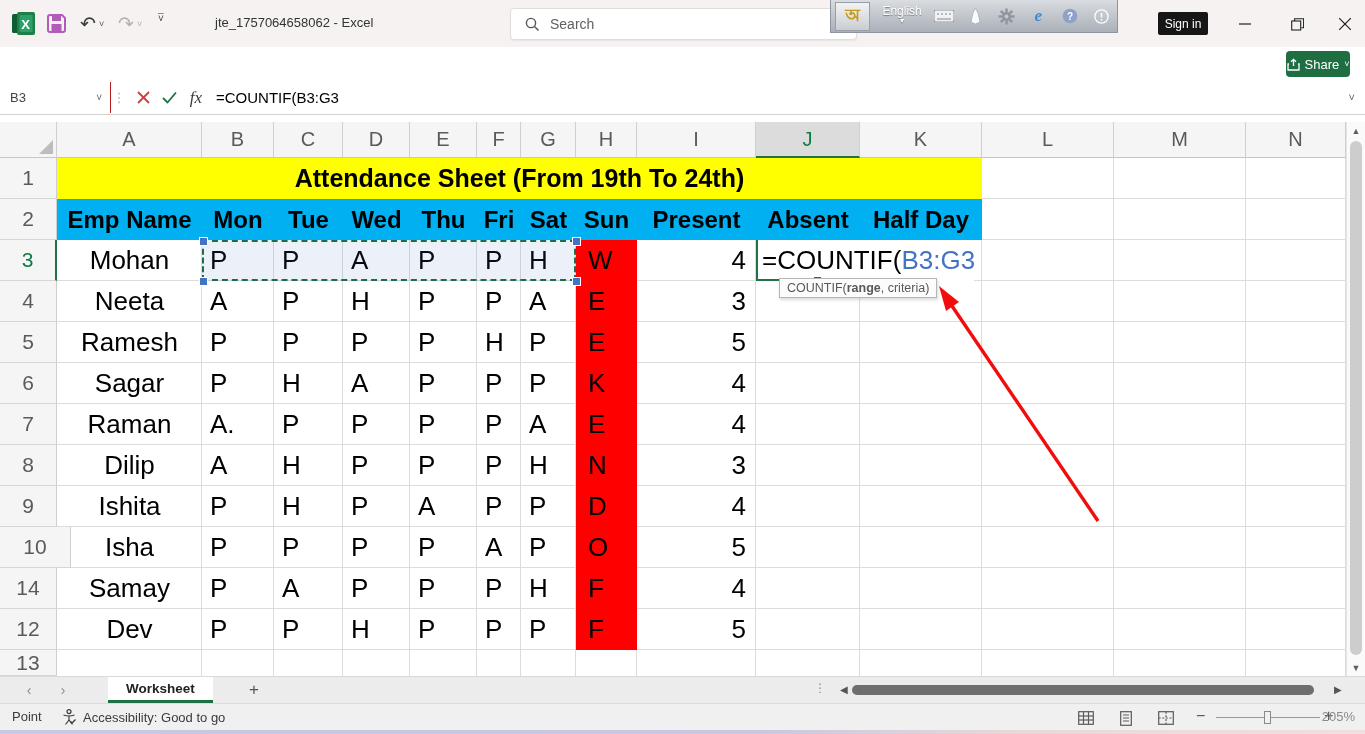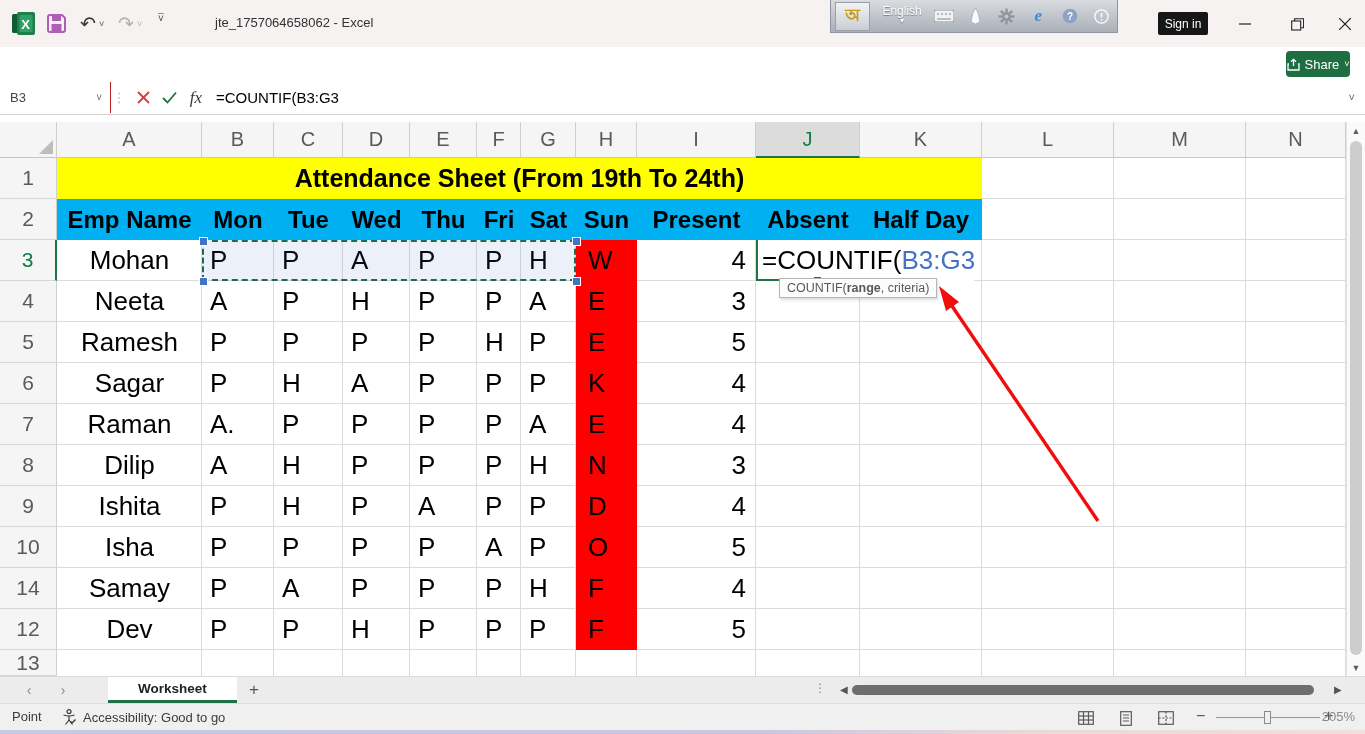--- a/index.html
+++ b/index.html
@@ -75,21 +75,21 @@
   #edithandle{position:absolute;width:7px;height:7px;background:#217346;}
   #tooltip{position:absolute;background:#fcfcfc;border:1px solid #b6b6b6;box-shadow:1px 2px 3px rgba(0,0,0,.15);
     font-size:12.5px;color:#595959;padding:2px 7px;white-space:nowrap;}
   #vscroll{position:absolute;left:1346px;top:0;width:19px;height:554px;background:#fafafa;border-left:1px solid #e4e4e4;box-sizing:border-box;}
   #vscroll .arr{position:absolute;left:0;width:18px;height:17px;display:flex;align-items:center;justify-content:center;
     color:#5f5f5f;font-size:9px;}
   #vscroll .thumb{position:absolute;left:3px;width:12px;background:#cdcdcd;border-radius:6px;}
   
   #sheetbar{position:absolute;left:0;top:676px;width:1365px;height:27px;background:#ececec;border-top:1px solid #d9d9d9;box-sizing:border-box;}
   .snav{position:absolute;top:3px;width:22px;height:20px;display:flex;align-items:center;justify-content:center;color:#8a8a8a;font-size:14px;}
-  #sheettab{position:absolute;left:108px;top:0;height:26px;padding:0 30px;background:#fff;
+  #sheettab{position:absolute;left:108px;top:0;height:26px;padding:0 18px;background:#fff;
     border-bottom:3px solid #1e7145;box-sizing:border-box;display:flex;align-items:center;
     font-size:13.5px;font-weight:bold;color:#222;}
   #addsheet{position:absolute;left:243px;top:3px;width:22px;height:20px;display:flex;align-items:center;justify-content:center;font-size:17px;color:#555;}
   #hmore{position:absolute;left:814px;top:4px;color:#8a8a8a;font-size:12px;}
   #hscroll-left{position:absolute;left:840px;top:7px;color:#555;font-size:10px;}
   #hscroll-right{position:absolute;left:1334px;top:7px;color:#555;font-size:10px;}
   #hscroll-track{position:absolute;left:852px;top:8px;width:476px;height:10px;}
   #hscroll-thumb{position:absolute;left:0;top:0;width:462px;height:10px;background:#6e6e6e;border-radius:5px;}
   
   #statusbar{position:absolute;left:0;top:703px;width:1365px;height:27px;background:#f0f0f0;border-top:1px solid #dcdcdc;
@@ -135,20 +135,29 @@
     <div class="qat" style="left:118px;font-size:19px;color:#b5b2af">
       <span>↷</span>
       <span style="font-size:9px;margin-left:3px">˅</span>
     </div>
     <div class="qat" style="left:158px;flex-direction:column;line-height:5px;font-size:10px;color:#444">
       <span style="font-size:8px">─</span>
       <span>˅</span>
     </div>
     <div id="title-text">jte_1757064658062 - Excel</div>
 
+    <div id="searchbox">
+      <span class="mag">
+        <svg width="15" height="15" viewBox="0 0 15 15">
+            <circle cx="6" cy="6" r="4.6" fill="none" stroke="#555" stroke-width="1.4"></circle>
+            <line x1="9.5" y1="9.5" x2="13.5" y2="13.5" stroke="#555" stroke-width="1.4"></line>
+          </svg>
+      </span>
+      <span class="ph">Search</span>
+    </div>
 
     <div id="langbar">
       <div class="ltile">অ</div>
       <div class="lbl">
         <span>English</span><span class="car">▾</span>
       </div>
       <div class="licon">
         <svg width="20" height="12" viewBox="0 0 20 12">
             <rect x="0" y="0" width="20" height="12" rx="2" fill="#f2f2f2" stroke="#8a9098"></rect>
             <rect x="3" y="8" width="14" height="2" fill="#b8bdc4"></rect>
@@ -452,21 +461,21 @@
         <div class="colhead" style="left: 1246px; top: 0px; width: 100px; height: 36px;">N</div>
         <div class="rowhead" style="left: 0px; top: 36px; width: 57px; height: 41px;">1</div>
         <div class="rowhead" style="left: 0px; top: 77px; width: 57px; height: 41px;">2</div>
         <div class="rowhead sel" style="left: 0px; top: 118px; width: 57px; height: 41px;">3</div>
         <div class="rowhead" style="left: 0px; top: 159px; width: 57px; height: 41px;">4</div>
         <div class="rowhead" style="left: 0px; top: 200px; width: 57px; height: 41px;">5</div>
         <div class="rowhead" style="left: 0px; top: 241px; width: 57px; height: 41px;">6</div>
         <div class="rowhead" style="left: 0px; top: 282px; width: 57px; height: 41px;">7</div>
         <div class="rowhead" style="left: 0px; top: 323px; width: 57px; height: 41px;">8</div>
         <div class="rowhead" style="left: 0px; top: 364px; width: 57px; height: 41px;">9</div>
-        <div class="rowhead" style="left: 0px; top: 405px; width: 57px; height: 41px;">10</div>
+        <div class="rowhead" style="left: 0px; top: 405px; width: 71px; height: 41px;">10</div>
         <div class="rowhead" style="left: 0px; top: 446px; width: 57px; height: 41px;">14</div>
         <div class="rowhead" style="left: 0px; top: 487px; width: 57px; height: 41px;">12</div>
         <div class="rowhead" style="left: 0px; top: 528px; width: 57px; height: 26px;">13</div>
         <div class="band" style="left: 57px; top: 36px; width: 925px; height: 41px; background: rgb(255, 255, 0);"></div>
         <div class="celltext bold" style="left: 57px; top: 36px; width: 925px; height: 41px; justify-content: center; font-size: 25px;">Attendance Sheet (From 19th To 24th)</div>
         <div class="band" style="left: 57px; top: 77px; width: 925px; height: 41px; background: rgb(0, 176, 240);"></div>
         <div class="celltext bold" style="left: 57px; top: 77px; width: 145px; height: 41px; justify-content: center; font-size: 24px; overflow: visible;">Emp Name</div>
         <div class="celltext bold" style="left: 202px; top: 77px; width: 72px; height: 41px; justify-content: center; font-size: 24px; overflow: visible;">Mon</div>
         <div class="celltext bold" style="left: 274px; top: 77px; width: 69px; height: 41px; justify-content: center; font-size: 24px; overflow: visible;">Tue</div>
         <div class="celltext bold" style="left: 343px; top: 77px; width: 67px; height: 41px; justify-content: center; font-size: 24px; overflow: visible;">Wed</div>

